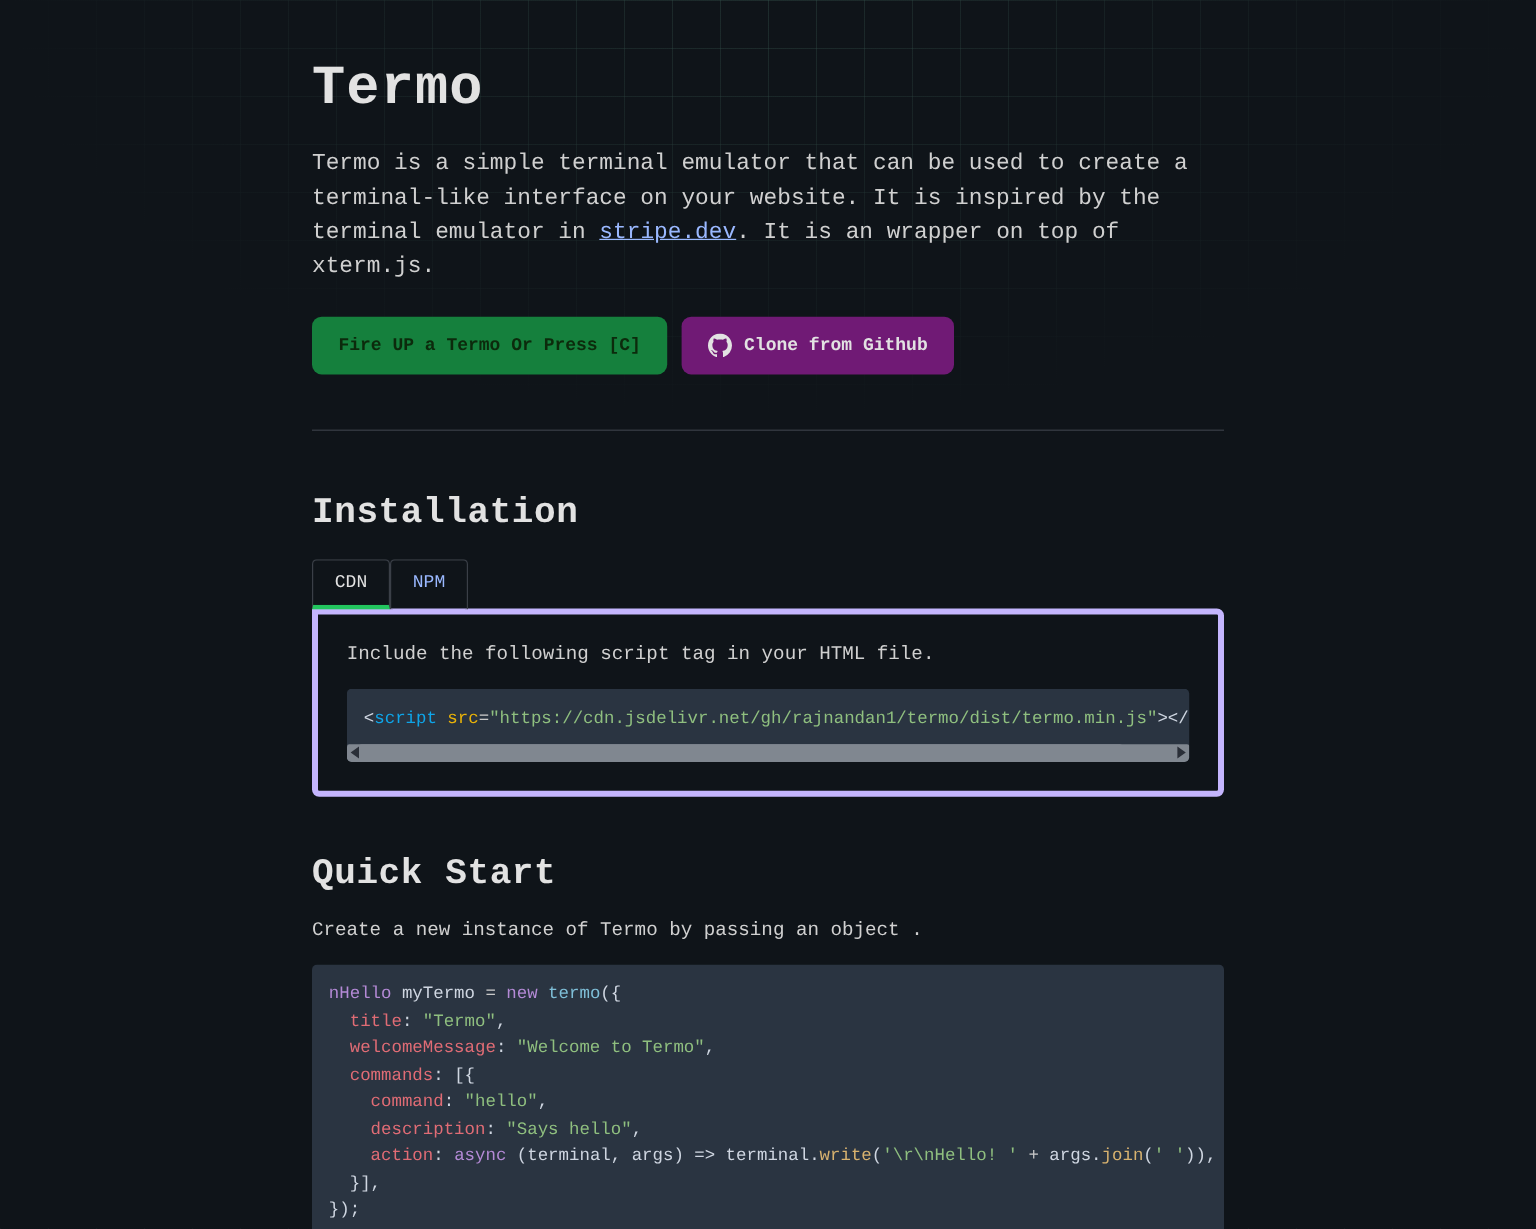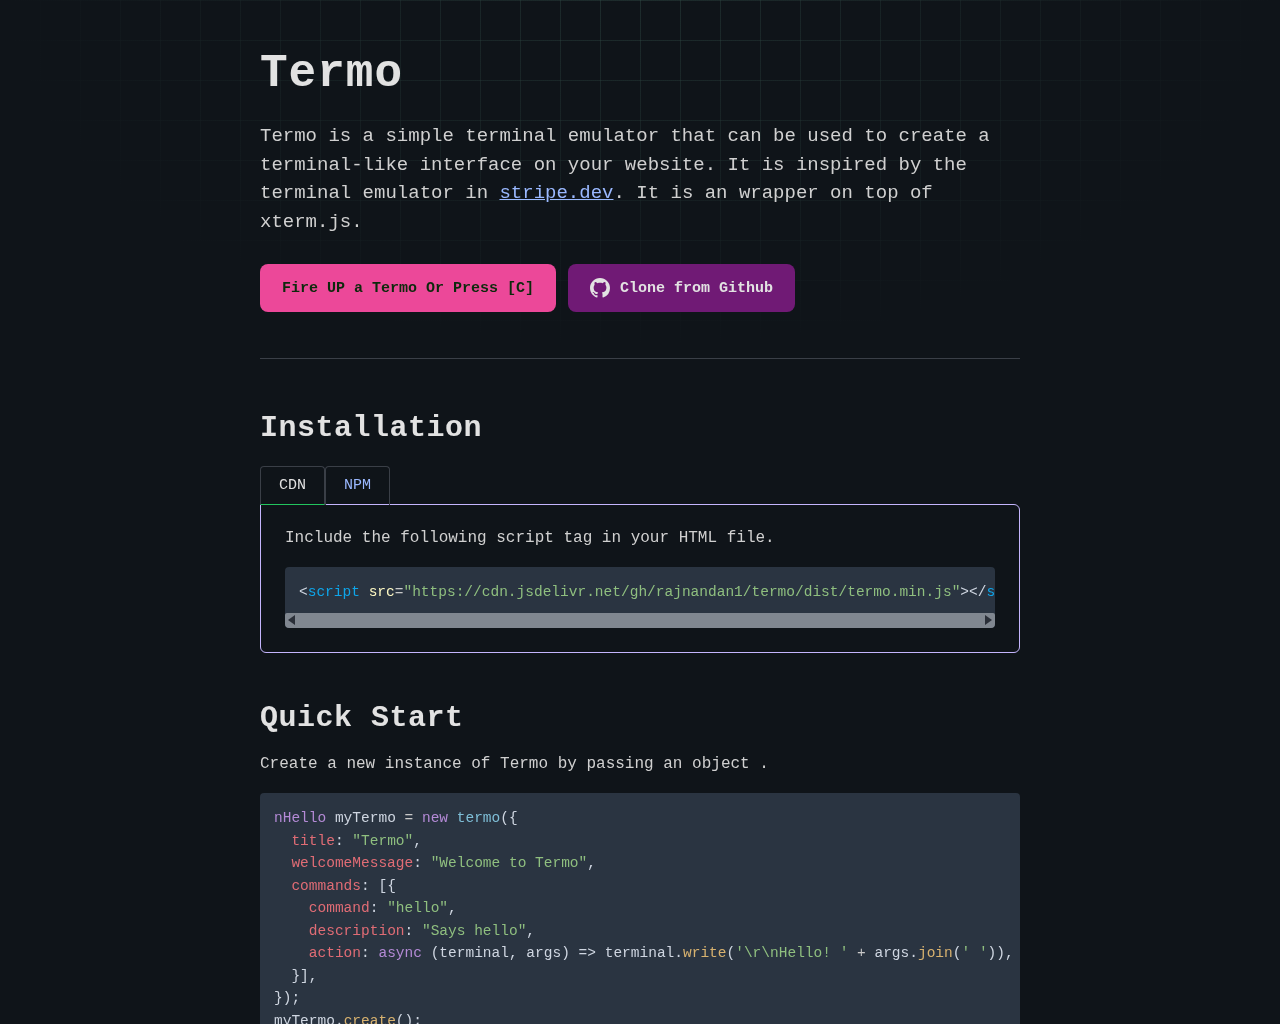--- a/index.html
+++ b/index.html
@@ -54,21 +54,21 @@
   display:inline-flex;align-items:center;gap:10px;
   padding:14px 22px;
   border-radius:8px;
   font-family:inherit;
   font-size:15px;
   font-weight:600;
   cursor:pointer;
   border:none;
 }
 .btn-primary{
-  background:#ec4899;color:#0c2a0c;
+  background:#15803d;color:#0c2a0c;
 }
 .btn-secondary{
   background:#701a75;color:#e2e2e2;
 }
 .gh-icon{width:20px;height:20px;fill:#e2e2e2;}
 hr.sep{border:none;border-top:1px solid #3a3f47;margin-bottom:52px;}
 h2{
   font-size:30px;font-weight:700;color:#e2e2e2;margin-bottom:20px;
   letter-spacing:0.5px;
 }
@@ -82,24 +82,24 @@
   border-top-right-radius:4px;
   cursor:pointer;
   color:#9ab8ff;
   position:relative;
   top:1px;
   background:transparent;
 }
 .tab.active{
   color:#e2e2e2;
   background:#0f1419;
-  border-bottom:1px solid #22c55e;
+  border-bottom:4px solid #22c55e;
 }
 .tab-panel{
-  border:1px solid #c4b5fd;
+  border:5px solid #c4b5fd;
   border-radius:0 6px 6px 6px;
   padding:24px;
   margin-bottom:48px;
 }
 .tab-panel p{font-size:16px;color:#d0d0d0;margin-bottom:20px;}
 .codeblock{
   background:#2a3441;
   border-radius:4px;
   padding:14px 14px 0 14px;
   font-size:14.5px;
@@ -123,21 +123,21 @@
   position:absolute;top:2px;width:0;height:0;
   border-top:5px solid transparent;border-bottom:5px solid transparent;
 }
 .scrollrail .al{left:3px;border-right:7px solid #2a2f38;}
 .scrollrail .ar{right:3px;border-left:7px solid #2a2f38;}
 .quick p{font-size:16px;color:#d0d0d0;margin-bottom:20px;margin-top:17px;}
 
 
 .tok-punct{color:#cfd6e1;}
 .tok-tag{color:#0ea5e9;}
-.tok-attr{color:#fef9c3;}
+.tok-attr{color:#eab308;}
 .tok-op{color:#c9c9c9;}
 .tok-str{color:#8fbf7f;}
 .tok-kw{color:#b48ad6;}
 .tok-cls{color:#7fbfd8;}
 .tok-key{color:#e06c75;text-align:right;}
 .tok-fn{color:#d8b26f;}
 .tok-plain{color:#cfd6e1;}
 </style>
 </head>
 <body>

